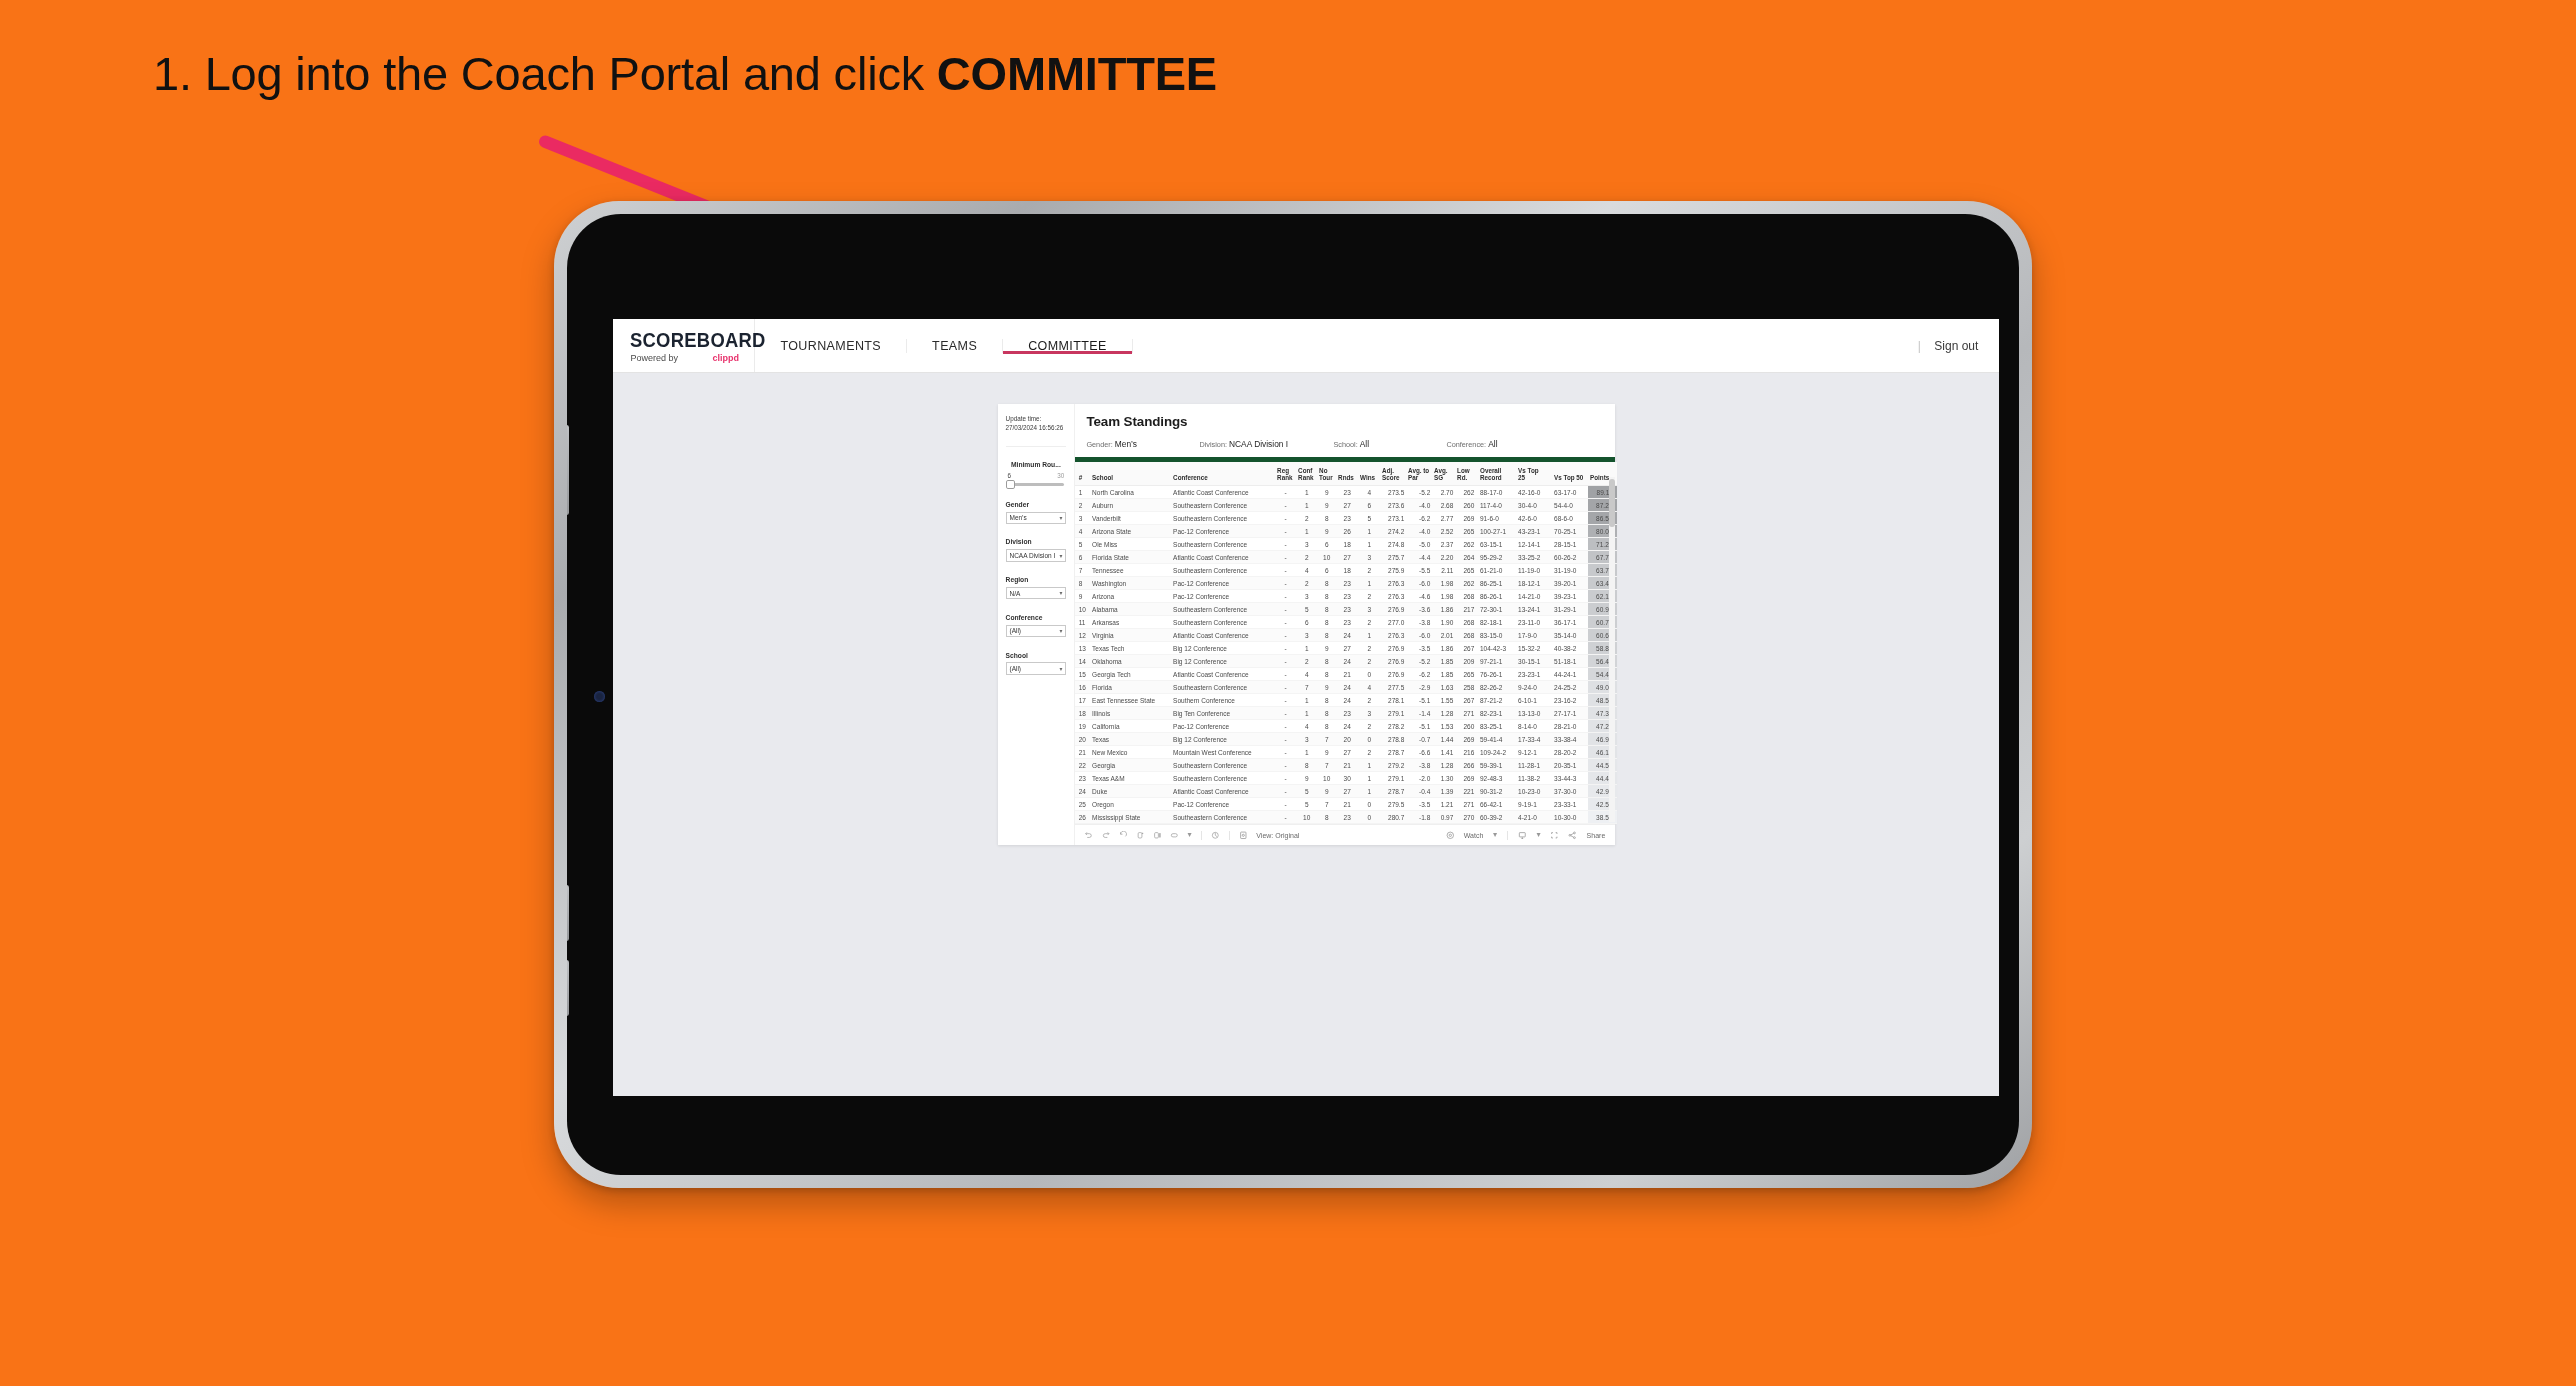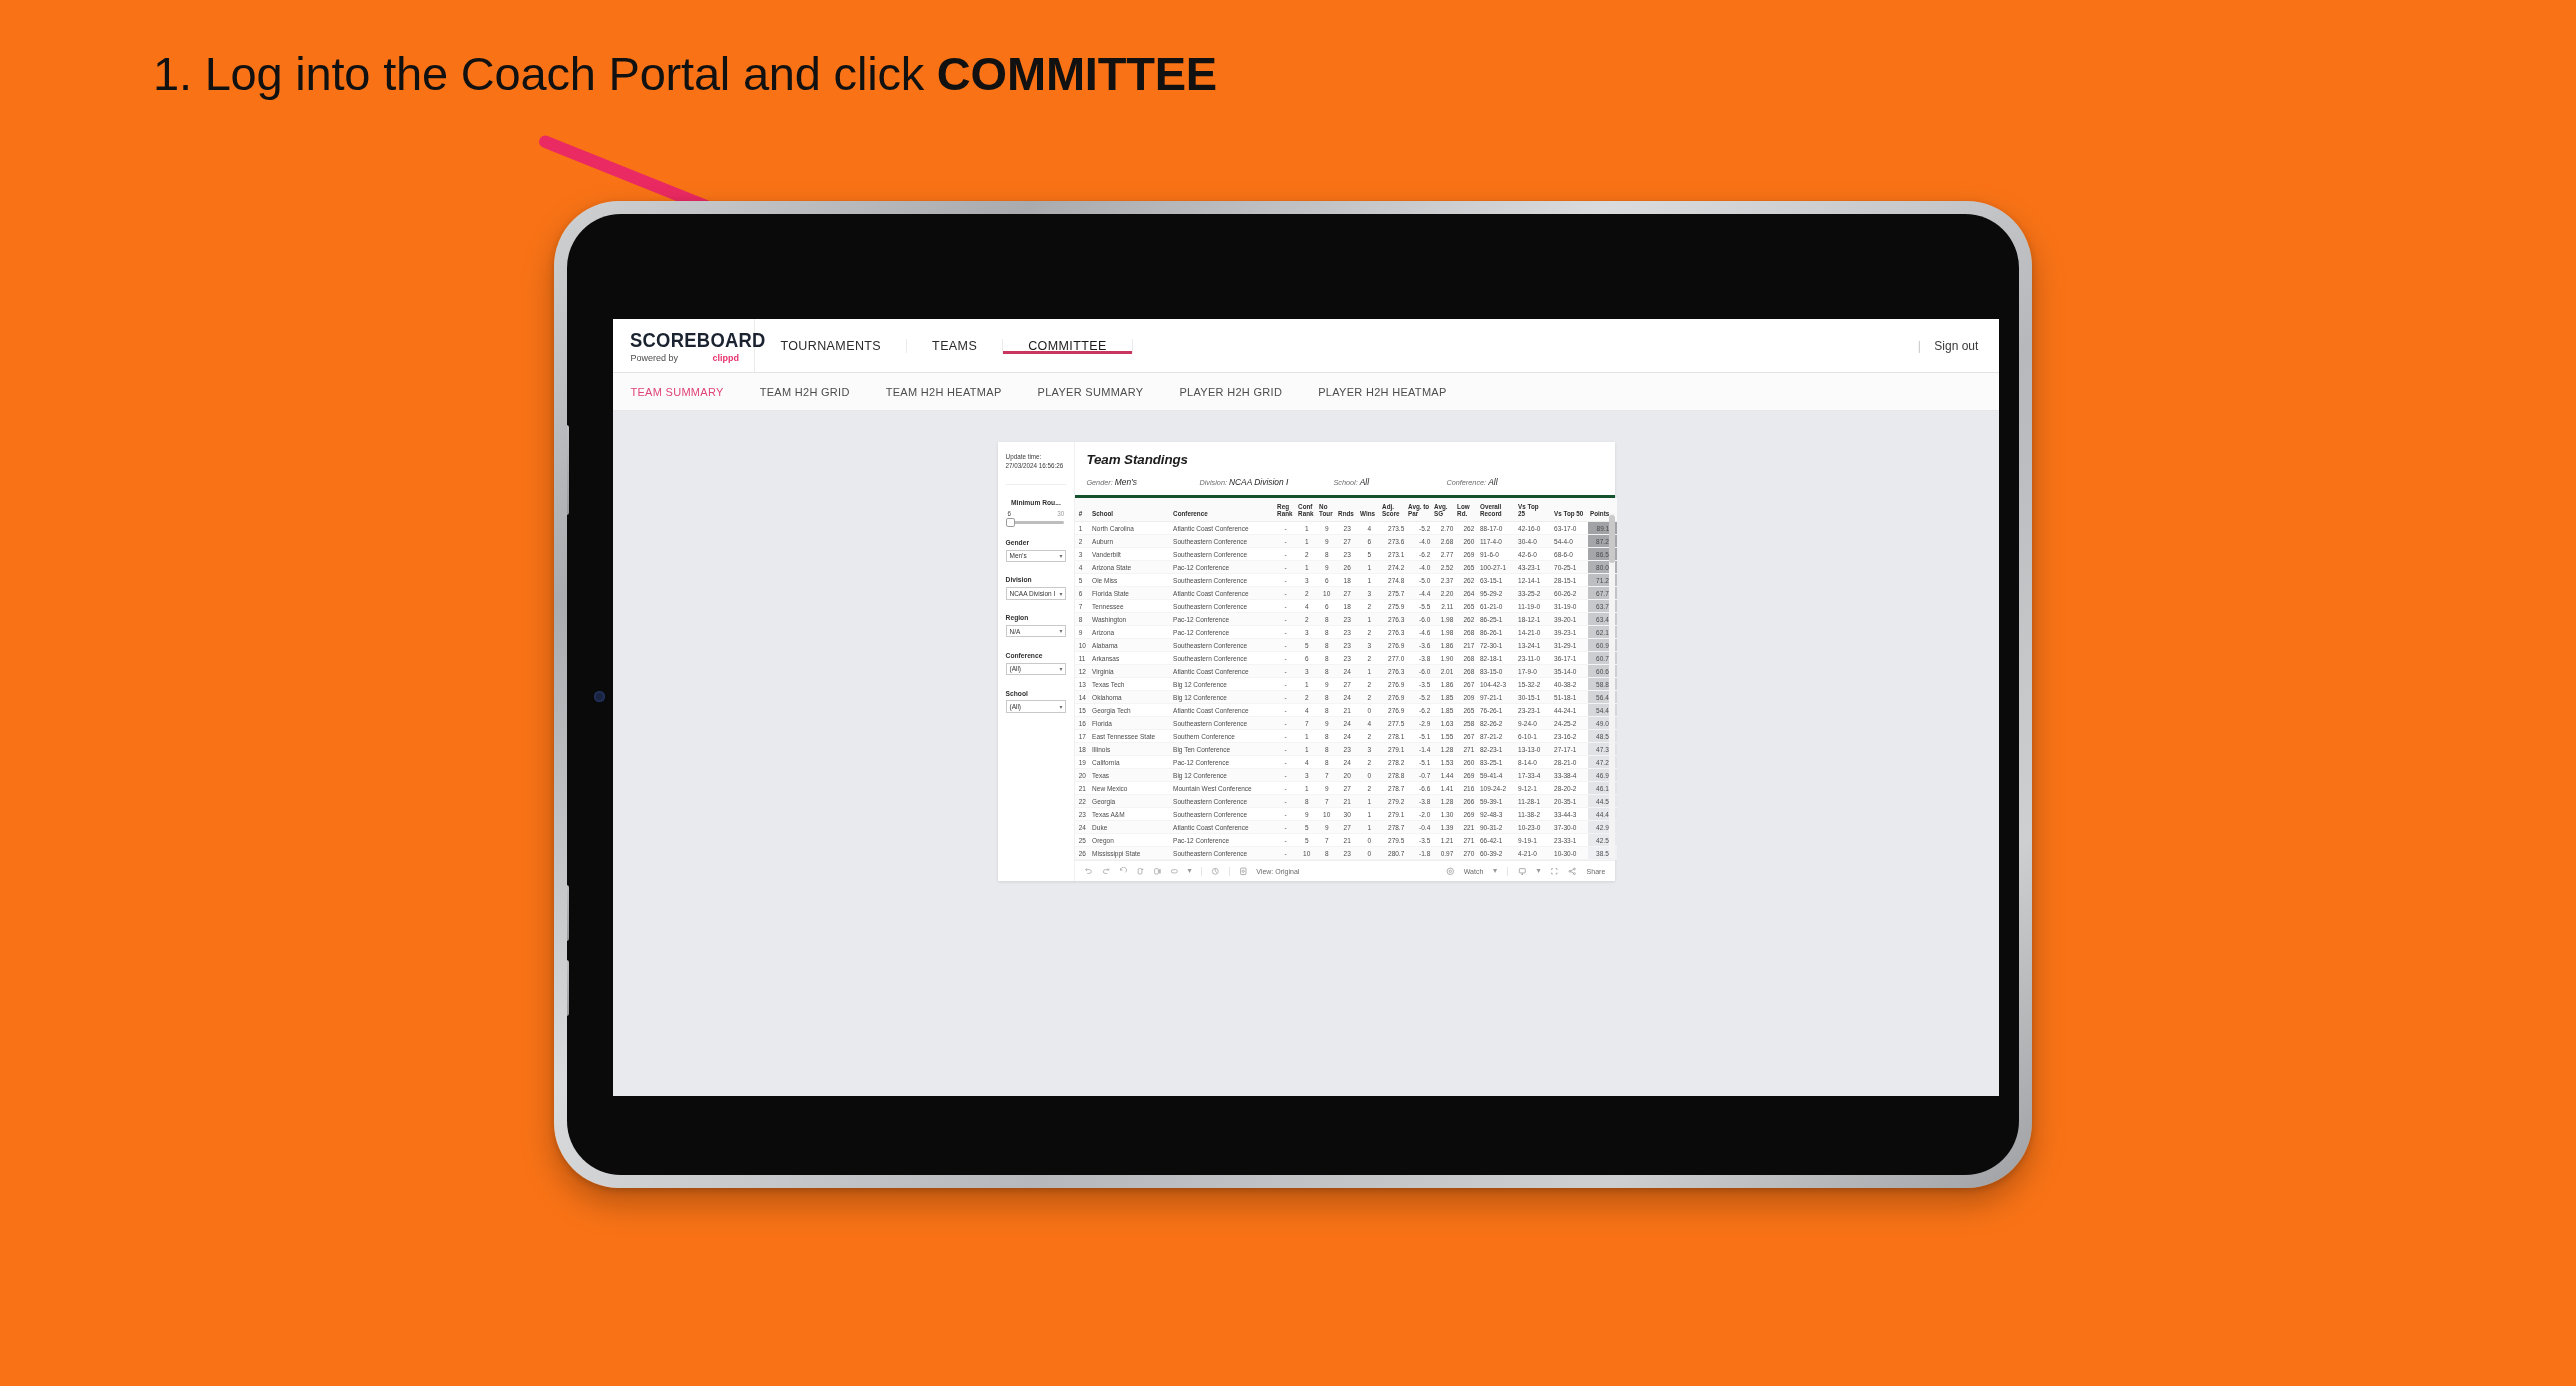--- a/index.html
+++ b/index.html
@@ -244,22 +244,21 @@
     font-size: 6.5px;
     color: #333;
     cursor: pointer;
   }
   .select .caret { color: #6b6b6b; font-size: 5.8px; }
 
   
   .main-pane { flex: 1; min-width: 0; }
   .viz-head {
     padding: 9.6px 11.5px 8.6px 11.5px;
-    border-bottom: 3px solid #14532d;
-    font-style: italic;
+    border-bottom: 5px solid #14532d;
   }
   .viz-title {
     font-size: 13.4px;
     font-weight: 600;
     color: #1c1c1c;
     letter-spacing: -0.1px;
   }
   .viz-meta {
     display: flex;
     margin-top: 9.6px;
@@ -390,28 +389,20 @@
             <div class="navtab">TOURNAMENTS</div>
             <div class="navtab">TEAMS</div>
             <div class="navtab active">COMMITTEE</div>
           </div>
           <div class="appbar-right">
             <span class="sep">|</span>
             <span class="signout">Sign out</span>
           </div>
         </div>
 
-        <div class="subtabs">
-          <div class="subtab active">TEAM SUMMARY</div>
-          <div class="subtab">TEAM H2H GRID</div>
-          <div class="subtab">TEAM H2H HEATMAP</div>
-          <div class="subtab">PLAYER SUMMARY</div>
-          <div class="subtab">PLAYER H2H GRID</div>
-          <div class="subtab">PLAYER H2H HEATMAP</div>
-        </div>
 
         <div class="viz-area">
           <div class="viz-card">
             <div class="viz-body">
 
               <div class="filters">
                 <div class="upd">
                   <div>Update time:</div>
                   <div>27/03/2024 16:56:26</div>
                 </div>

